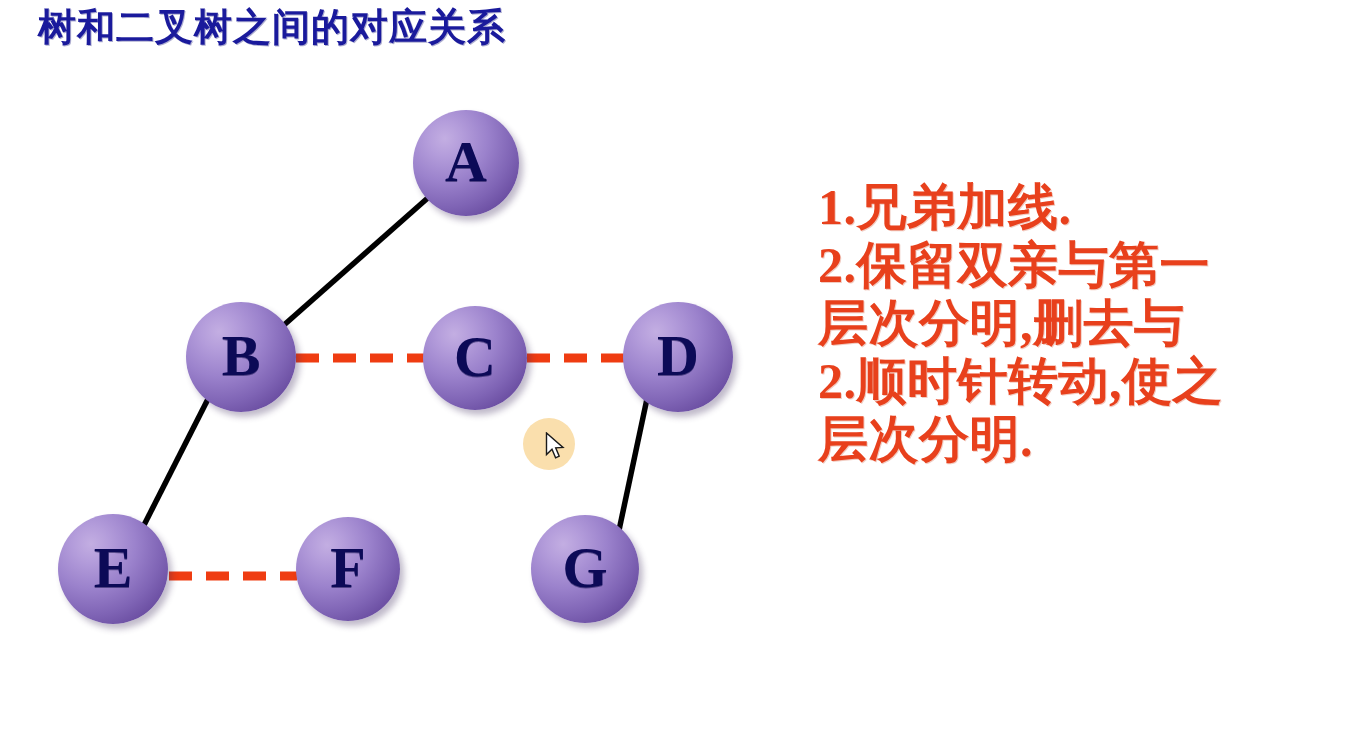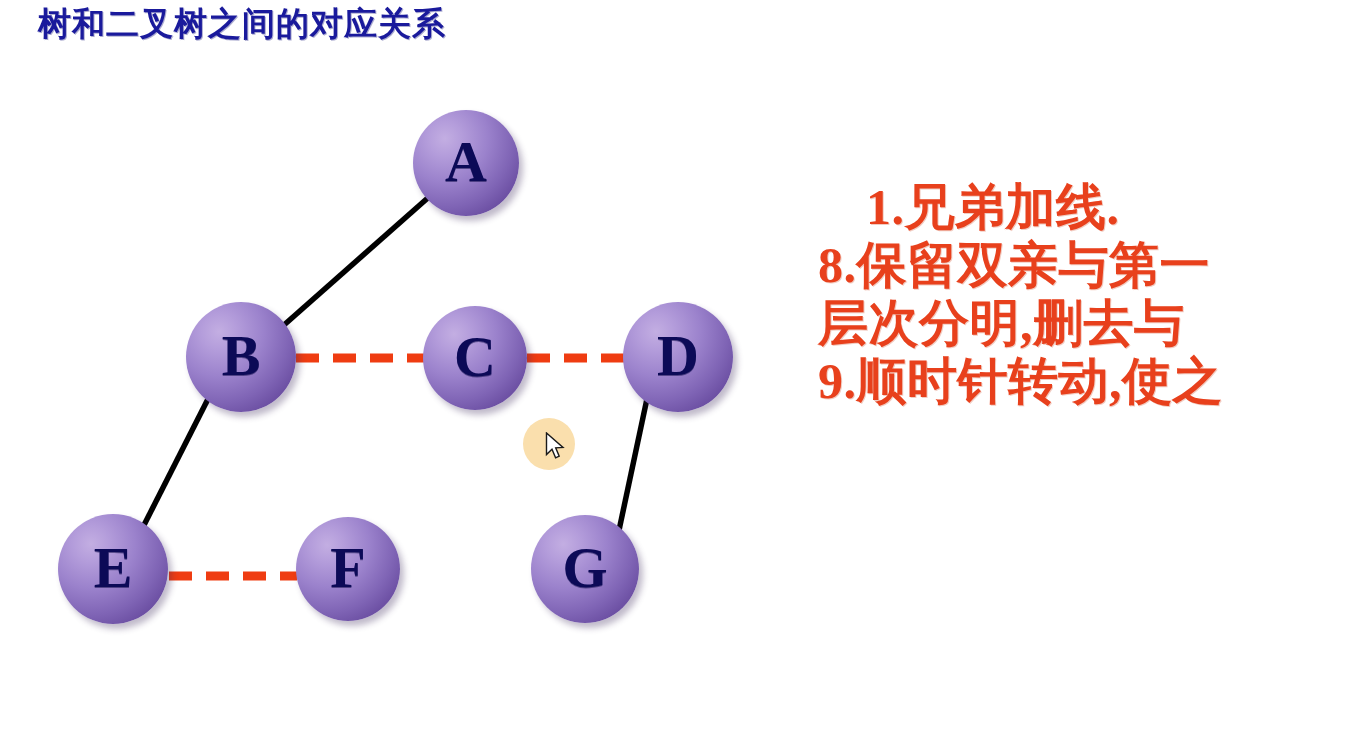--- a/index.html
+++ b/index.html
@@ -16,21 +16,21 @@
     font-family: "Liberation Serif", "DejaVu Serif", serif;
     background: #ffffff;
   }
 
   
   #slide-title {
     position: absolute;
     left: 38px;
     top: 6px;
     font-family: "Liberation Serif", "DejaVu Serif", serif;
-    font-size: 33px;
+    font-size: 38px;
     font-weight: 700;
     color: #1a1a9c;
     letter-spacing: 1px;
     line-height: 1.15;
     white-space: nowrap;
     text-shadow: 1px 1px 0 rgba(20,20,120,0.35);
   }
 
   
   #tree-canvas {
@@ -153,22 +153,23 @@
       <div class="tree-node" style="left: 296px; top: 517px; width: 104px; height: 104px;">
         <span class="node-label" style="color: rgb(12, 10, 87);">F</span>
       </div>
       <div class="tree-node" style="left: 531px; top: 515px; width: 108px; height: 108px;">
         <span class="node-label" style="color: rgb(12, 10, 87);">G</span>
       </div>
     </div>
 </div>
 
 <div id="instructions">
-    <div class="instruction-line" style="color: rgb(232, 64, 28); margin-left: 48px;">1.兄弟加线.</div>
-    <div class="instruction-line" style="color: rgb(232, 64, 28);">8.保留双亲与第一</div>
+    <div class="instruction-line" style="color: rgb(232, 64, 28);">1.兄弟加线.</div>
+    <div class="instruction-line" style="color: rgb(232, 64, 28);">2.保留双亲与第一</div>
     <div class="instruction-line" style="color: rgb(232, 64, 28);">层次分明,删去与</div>
-    <div class="instruction-line" style="color: rgb(232, 64, 28);">9.顺时针转动,使之</div>
+    <div class="instruction-line" style="color: rgb(232, 64, 28);">2.顺时针转动,使之</div>
+    <div class="instruction-line" style="color: rgb(232, 64, 28);">层次分明.</div>
   </div>
 
 <div id="click-highlight" style="left: 523px; top: 418px; width: 52px; height: 52px; background: rgb(250, 223, 173);"></div>
 <svg id="mouse-cursor" viewBox="0 0 22 30" xmlns="http://www.w3.org/2000/svg" style="left: 545px; top: 432px;">
   <path d="M1.5,1 L1.5,22.5 L7,17.2 L10.6,25.8 L14.2,24.2 L10.7,15.8 L18,15.4 Z" fill="#ffffff" stroke="#1a1a1a" stroke-width="1.4" stroke-linejoin="miter"></path>
 </svg>
 
 </body></html>

